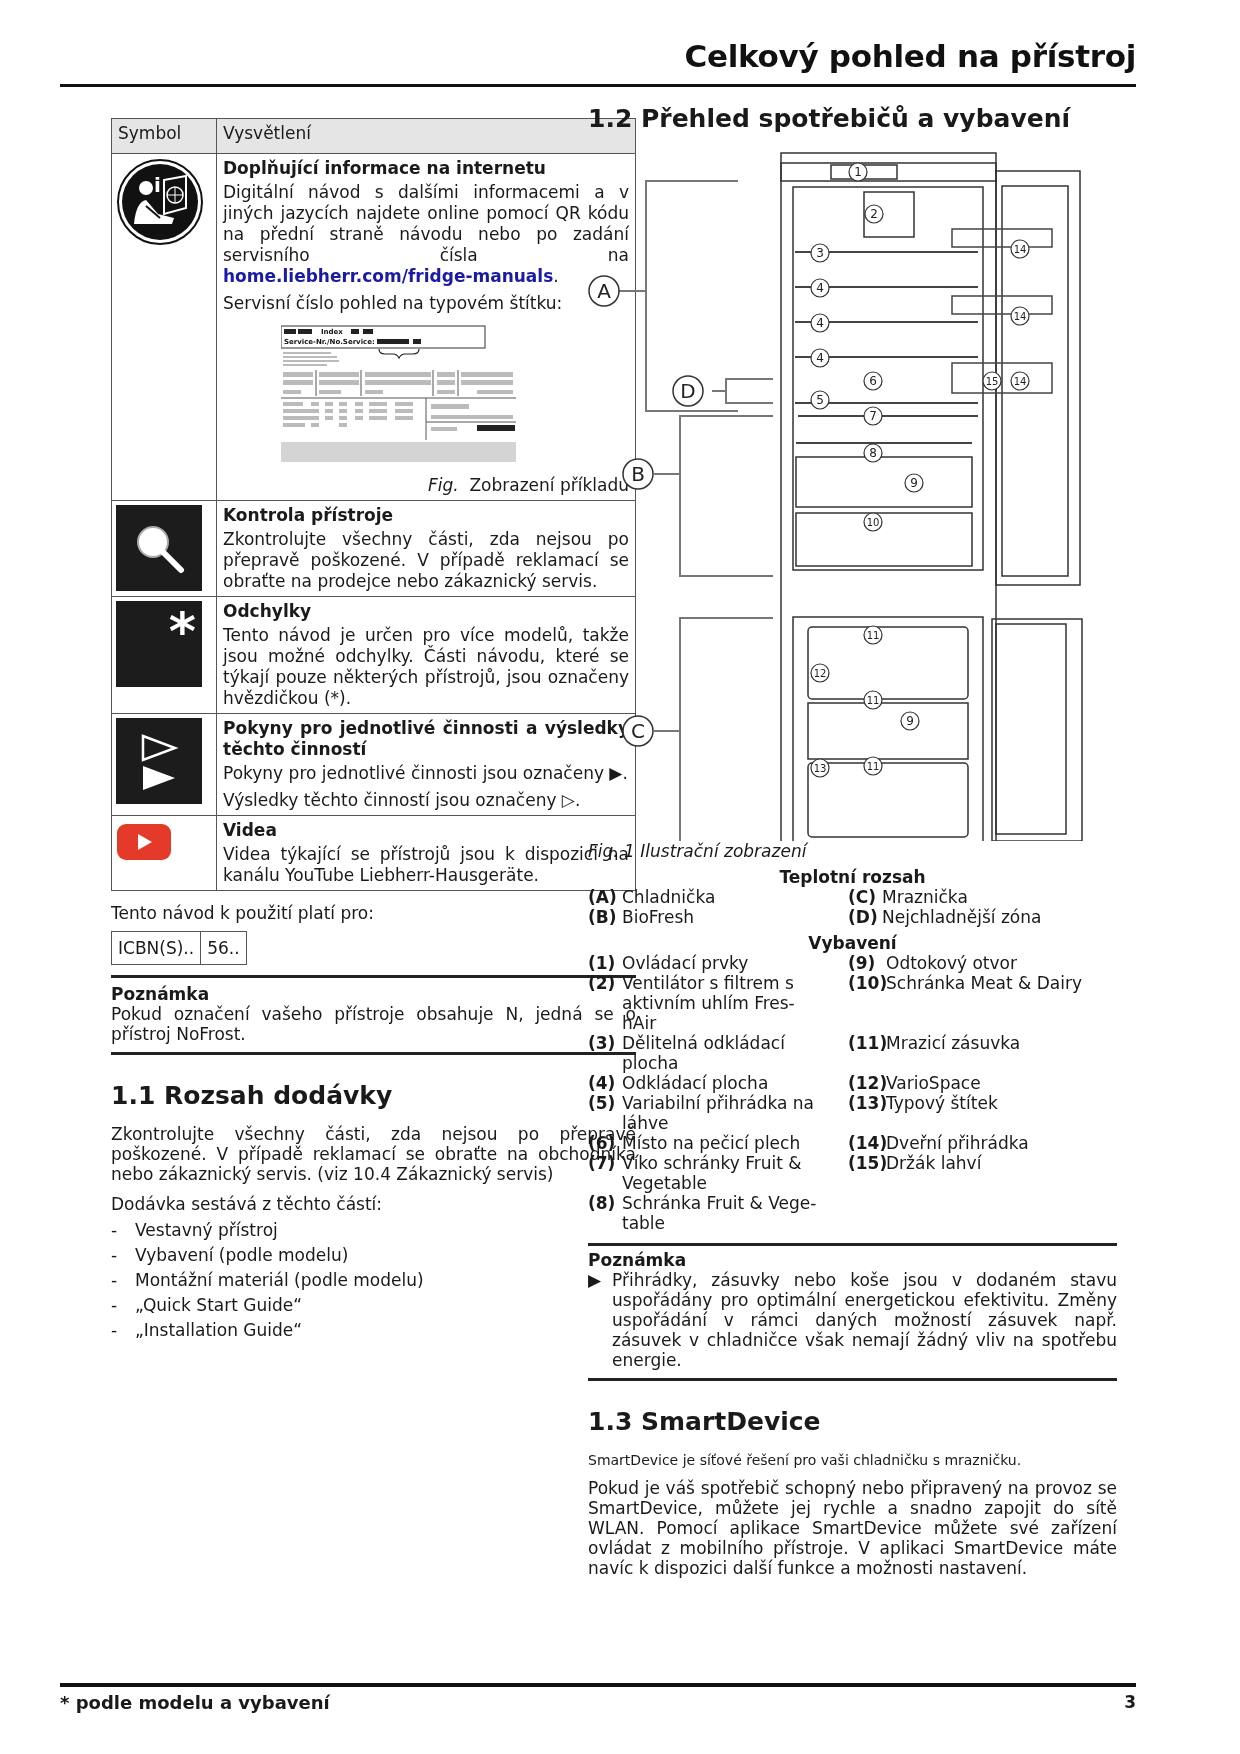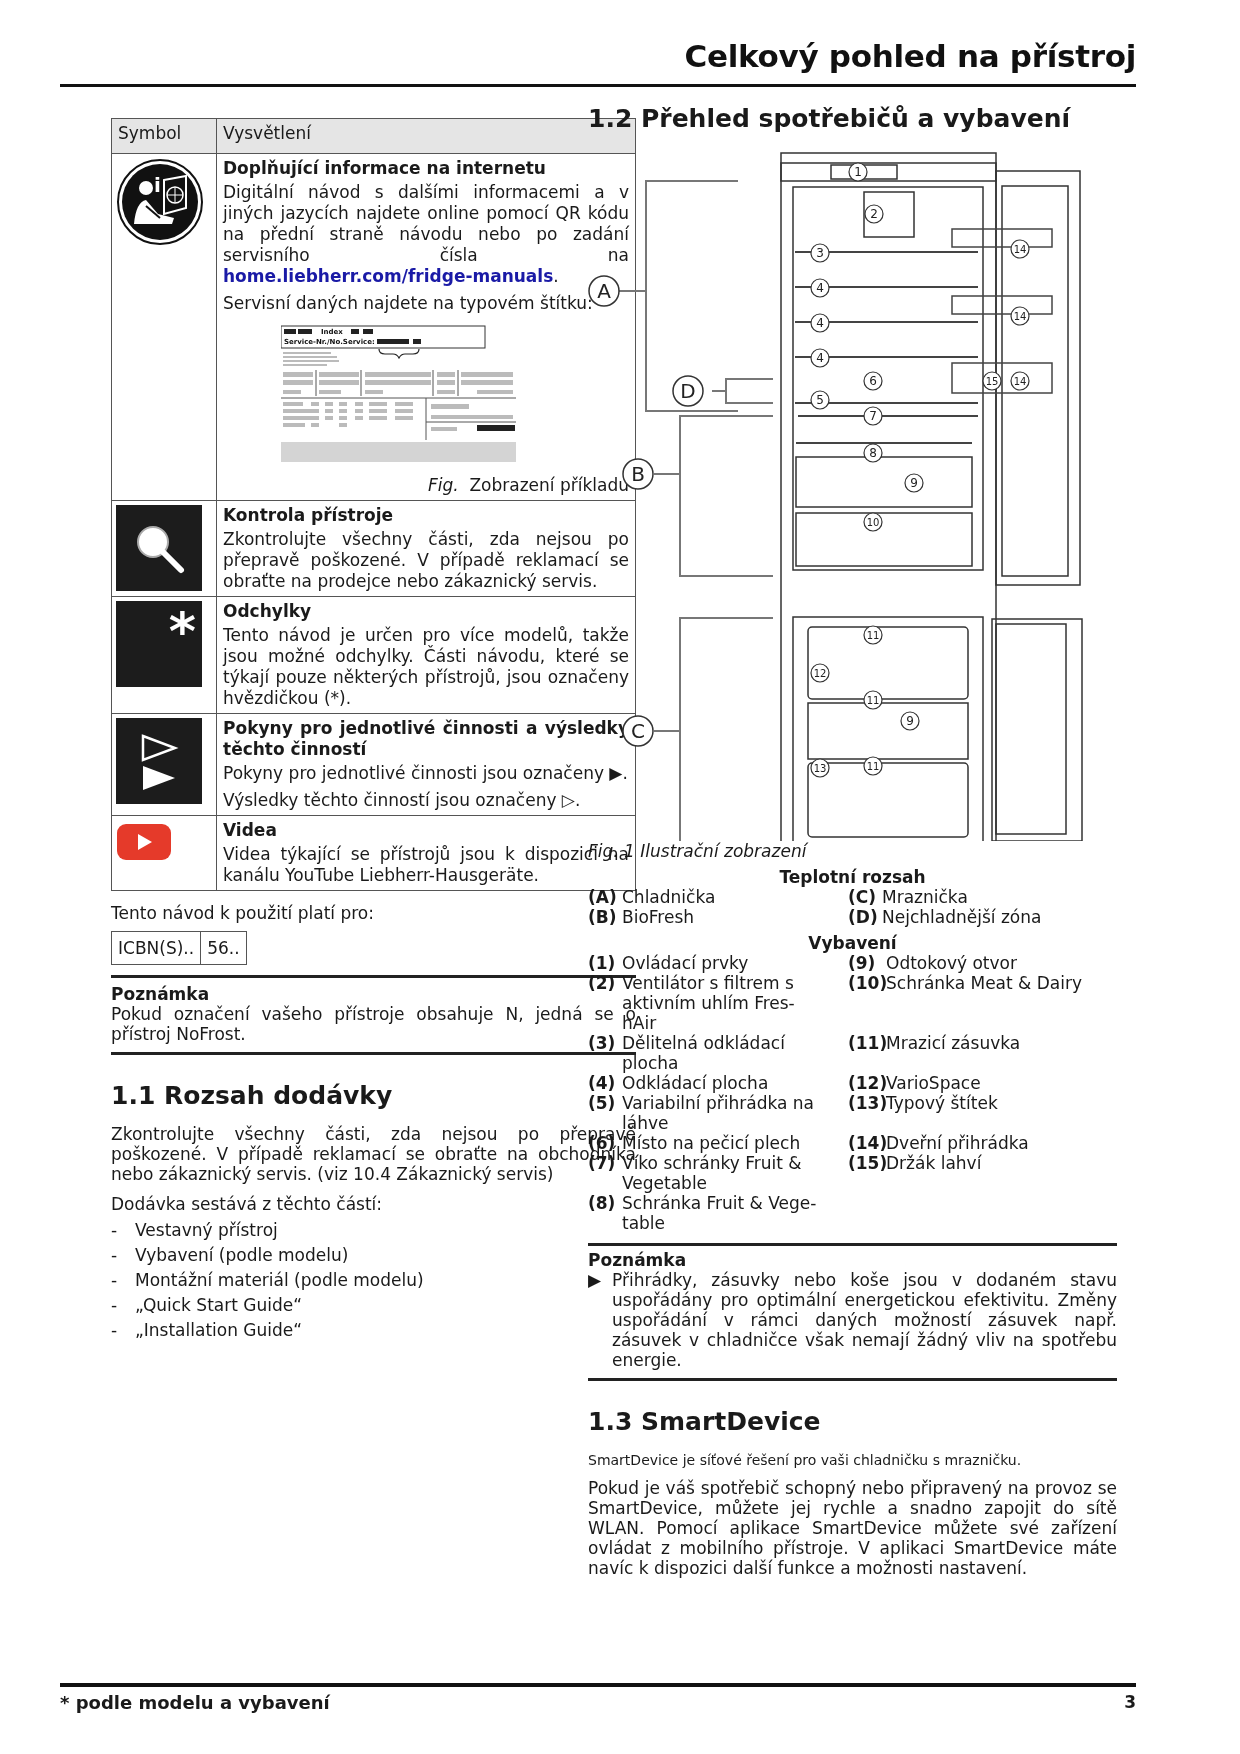--- a/index.html
+++ b/index.html
@@ -87,21 +87,21 @@
           <circle cx="59" cy="37" r="8" fill="none" stroke="#fff" stroke-width="1.5"></circle>
           <line x1="51" y1="37" x2="67" y2="37" stroke="#fff" stroke-width="1"></line>
           <line x1="59" y1="29" x2="59" y2="45" stroke="#fff" stroke-width="1"></line>
           <path d="M18 66 Q20 44 30 42 L42 56 L58 60 L56 66 Z" fill="#fff"></path>
           <path d="M30 48 L44 60" stroke="#111" stroke-width="2"></path>
         </svg>
       </td>
       <td class="tx">
         <div class="row-title">Doplňující informace na internetu</div>
         <div class="just"><span>Digitální návod s dalšími informacemi a v jiných jazycích najdete online pomocí QR kódu na přední straně návodu nebo po zadání servisního čísla na </span><span class="link">home.liebherr.com/fridge-manuals</span><span>.</span></div>
-        <div class="p-gap">Servisní daných najdete na typovém štítku:</div>
+        <div class="p-gap">Servisní číslo pohled na typovém štítku:</div>
         <svg class="label-img" viewBox="0 0 235 140">
           <rect x="0" y="2" width="204" height="22" fill="#fff" stroke="#333" stroke-width="1"></rect>
           <rect x="3" y="5" width="12" height="5" fill="#222"></rect>
               <rect x="17" y="5" width="14" height="5" fill="#222"></rect>
           <text x="40" y="10" font-size="7" font-weight="bold" fill="#111">Index</text>
           <rect x="70" y="5" width="8" height="5" fill="#222"></rect>
               <rect x="82" y="5" width="10" height="5" fill="#222"></rect>
           <text x="3" y="20" font-size="7" font-weight="bold" fill="#111">Service-Nr./No.Service:</text>
           <rect x="96" y="15" width="32" height="5" fill="#222"></rect>
               <rect x="132" y="15" width="8" height="5" fill="#222"></rect>

